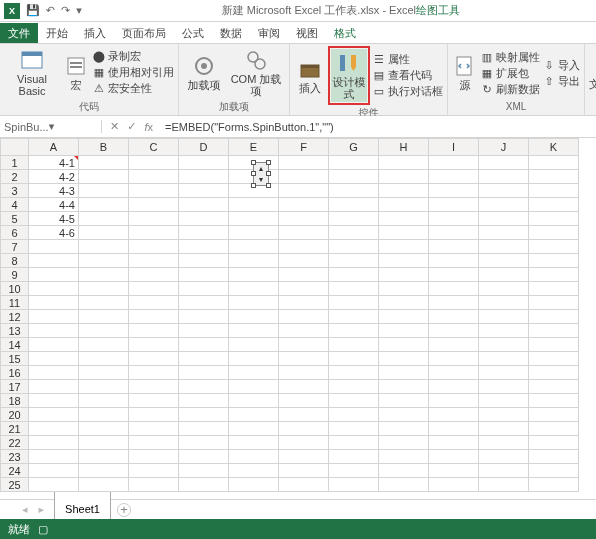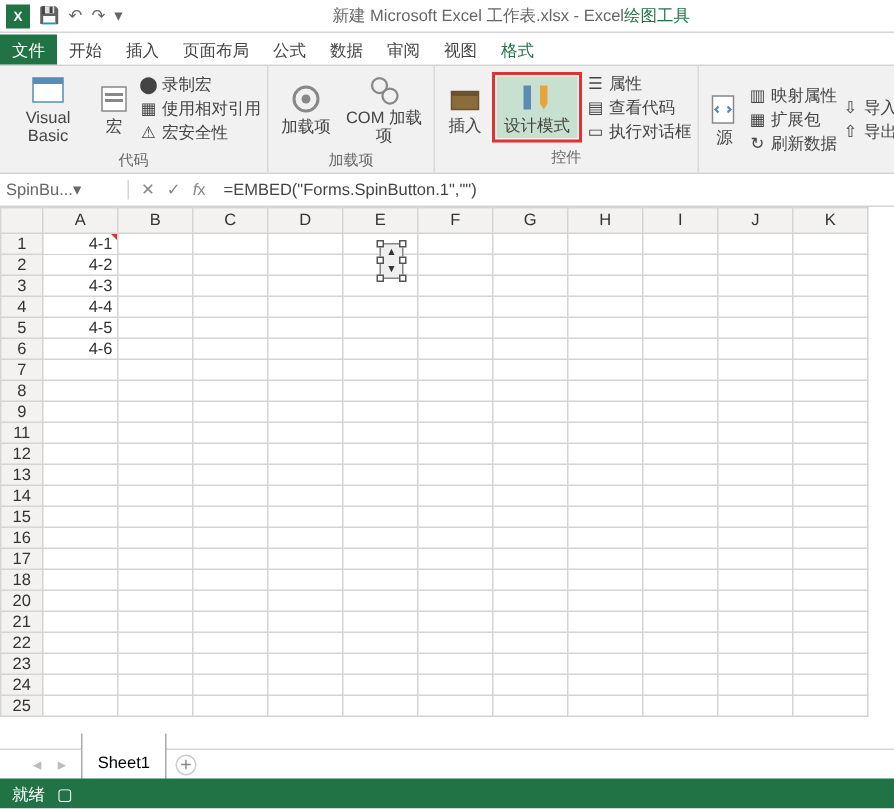--- a/index.html
+++ b/index.html
@@ -19,21 +19,21 @@
 .group{display:flex;flex-direction:column;border-right:1px solid #d9d9d9;padding:2px 4px}
 .group .body{flex:1;display:flex;align-items:center;gap:2px}
 .group .lbl{text-align:center;font-size:10px;color:#666;padding:1px 0}
 .vbtn{display:flex;flex-direction:column;align-items:center;justify-content:center;width:42px;font-size:10px;color:#444;cursor:pointer;text-align:center;line-height:1.1;padding:2px 0}
 .vbtn .ico{width:24px;height:24px;margin-bottom:1px;display:flex;align-items:center;justify-content:center}
 .stack{display:flex;flex-direction:column;gap:1px;justify-content:center}
 .stack .row{display:flex;align-items:center;gap:2px;font-size:10px;color:#444;cursor:pointer;white-space:nowrap}
 .stack .row .sico{width:14px;height:14px;display:flex;align-items:center;justify-content:center}
 .highlight{border:2px solid #d33;padding:1px}
 .fbar{height:22px;display:flex;align-items:center;border-bottom:1px solid #d4d4d4;background:#fff}
-.fbar .namebox{width:86px;border-right:1px solid #d4d4d4;padding:0 4px;display:flex;align-items:center;justify-content:flex-start;font-size:11px;color:#666}
+.fbar .namebox{width:102px;border-right:1px solid #d4d4d4;padding:0 4px;display:flex;align-items:center;justify-content:flex-start;font-size:11px;color:#666}
 .fbar .fxbtns{display:flex;gap:8px;padding:0 8px;color:#888;align-items:center}
 .fbar .fxbtns span{cursor:pointer}
 .fbar .formula{flex:1;padding:0 4px;font-size:11px;color:#444}
 .grid-wrap{flex:1;overflow:hidden;position:relative}
 .grid{border-collapse:collapse;table-layout:fixed}
 .grid th,.grid td{border:1px solid #d4d4d4;font-size:11px;color:#333;font-weight:normal}
 .grid .colh{background:#f3f2f1;text-align:center;height:17px;width:50px}
 .grid .rowh{background:#f3f2f1;text-align:center;width:28px;height:14px}
 .grid .corner{background:#f3f2f1;width:28px;height:17px}
 .grid td{height:14px;padding:0 3px;text-align:right}
@@ -151,21 +151,21 @@
       <div class="vbtn" style="width:32px">
         <div class="ico">
             <svg width="24" height="24">
               <rect x="3" y="8" width="18" height="12" fill="#8a6d3b" stroke="#6b5330"></rect>
               <rect x="3" y="8" width="18" height="3" fill="#6b5330"></rect>
             </svg>
           </div>
         <span>插入</span>
       </div>
       <div class="highlight">
-        <div class="vbtn" style="width:54px;background:#c8e0cf">
+        <div class="vbtn" style="width:36px;background:#c8e0cf">
           <div class="ico">
               <svg width="24" height="24">
                 <rect x="3" y="4" width="5" height="16" fill="#5b8ab3"></rect>
                 <polygon points="14,4 19,4 19,16 16.5,20 14,16" fill="#e8a33c"></polygon>
               </svg>
             </div>
           <span>设计模式</span>
         </div>
       </div>
       <div class="stack">
@@ -215,20 +215,21 @@
         <div class="row">
             <span class="sico">⇩</span>
             <span>导入</span>
           </div>
         <div class="row">
             <span class="sico">⇧</span>
             <span>导出</span>
           </div>
       </div>
     </div>
+    <div class="lbl">XML</div>
   </div>
 
   <div class="group">
     <div class="body">
       <div class="vbtn" style="width:44px">
         <div class="ico">
             <svg width="24" height="24">
               <rect x="3" y="4" width="18" height="16" fill="#fff" stroke="#888"></rect>
               <rect x="3" y="4" width="6" height="16" fill="#d9d9d9"></rect>
             </svg>
@@ -390,20 +391,34 @@
           <td class="cell"></td>
           <td class="cell"></td>
           <td class="cell"></td>
           <td class="cell"></td>
           <td class="cell"></td>
           <td class="cell"></td>
           <td class="cell"></td>
           <td class="cell"></td>
         </tr>
   <tr>
+          <th class="rowh">10</th>
+          <td class="cell"></td>
+          <td class="cell"></td>
+          <td class="cell"></td>
+          <td class="cell"></td>
+          <td class="cell"></td>
+          <td class="cell"></td>
+          <td class="cell"></td>
+          <td class="cell"></td>
+          <td class="cell"></td>
+          <td class="cell"></td>
+          <td class="cell"></td>
+        </tr>
+  <tr>
           <th class="rowh">11</th>
           <td class="cell"></td>
           <td class="cell"></td>
           <td class="cell"></td>
           <td class="cell"></td>
           <td class="cell"></td>
           <td class="cell"></td>
           <td class="cell"></td>
           <td class="cell"></td>
           <td class="cell"></td>

